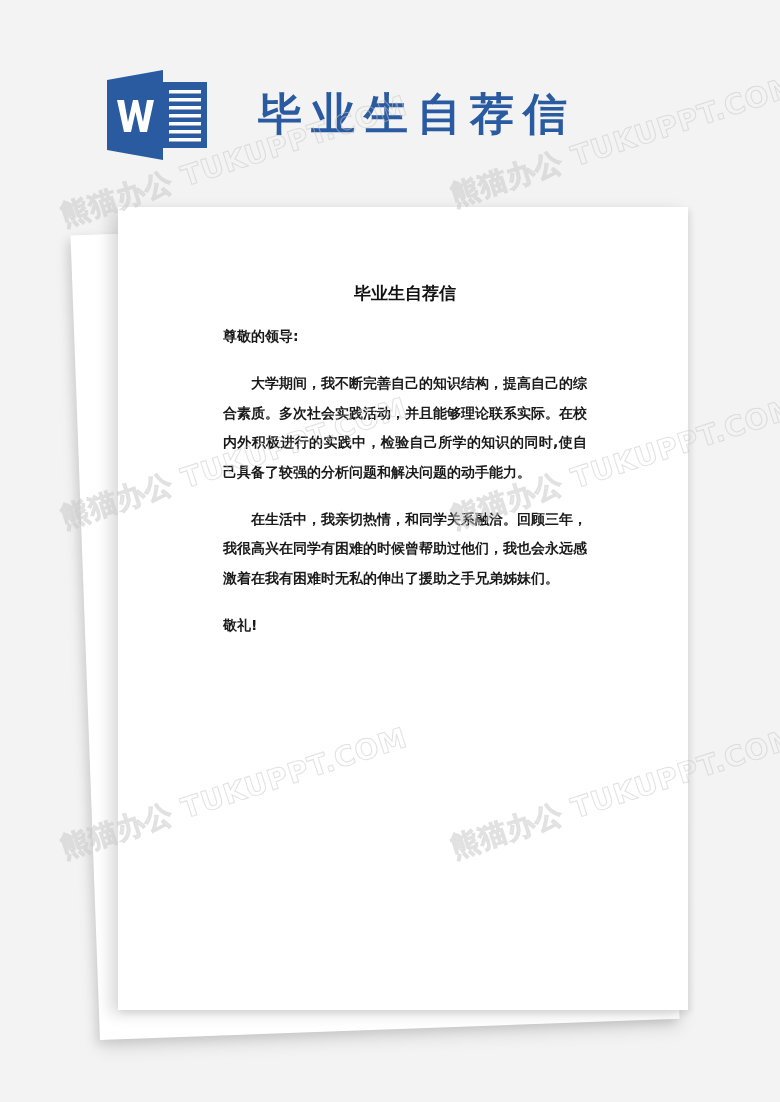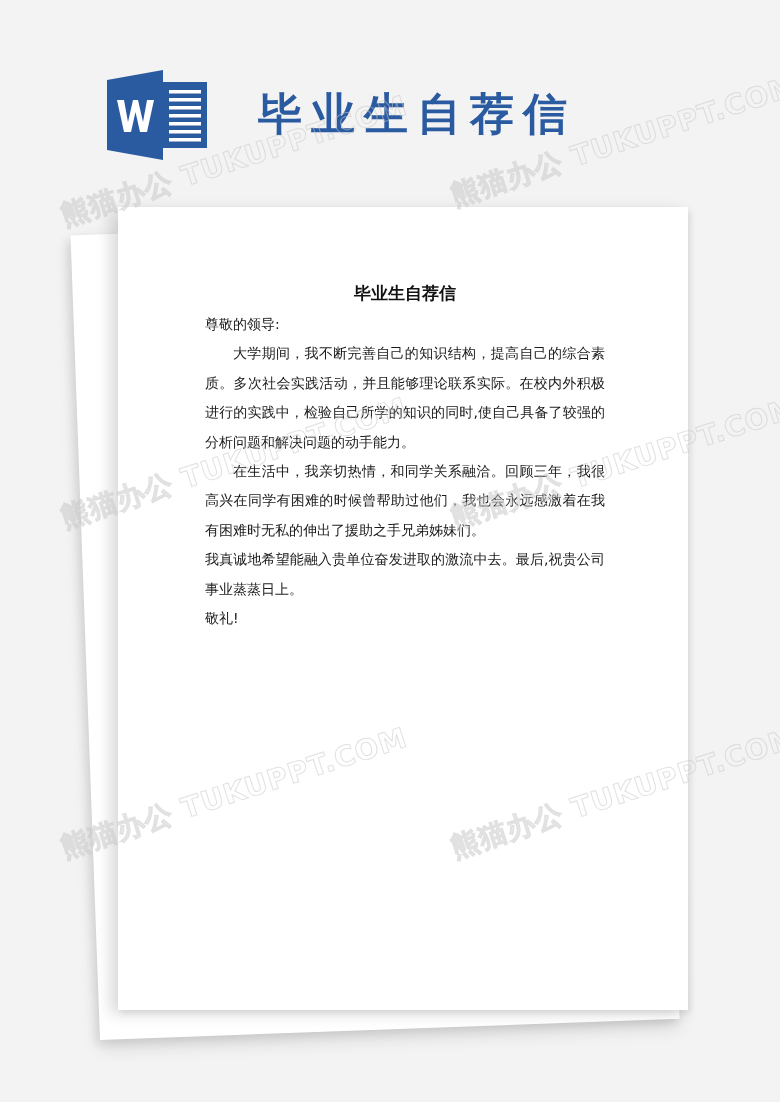--- a/index.html
+++ b/index.html
@@ -87,22 +87,23 @@
     }
     .doc-title {
       text-align: center;
       font-size: 17px;
       font-weight: bold;
       line-height: 22px;
       margin-bottom: 6px;
       color: #111;
     }
     .doc p {
-      margin: 0;
+      margin: 18px;
       text-align: justify;
+      font-weight: bold;
     }
     .indent {
       text-indent: 28px;
     }
   </style>
 </head>
 <body>
 
 <div class="header">
   <div class="word-icon">
@@ -133,16 +134,15 @@
 <div class="watermark" style="left:452px; top:830px;">熊猫办公 TUKUPPT.COM</div>
 
 <div class="page-back"></div>
 
 <div class="page-front">
   <div class="doc">
     <div class="doc-title">毕业生自荐信</div>
     <p>尊敬的领导:</p>
     <p class="indent">大学期间，我不断完善自己的知识结构，提高自己的综合素质。多次社会实践活动，并且能够理论联系实际。在校内外积极进行的实践中，检验自己所学的知识的同时,使自己具备了较强的分析问题和解决问题的动手能力。</p>
     <p class="indent">在生活中，我亲切热情，和同学关系融洽。回顾三年，我很高兴在同学有困难的时候曾帮助过他们，我也会永远感激着在我有困难时无私的伸出了援助之手兄弟姊妹们。</p>
-    <p>我真诚地希望能融入贵单位奋发进取的激流中去。最后,祝贵公司事业蒸蒸日上。</p>
     <p>敬礼!</p>
   </div>
 </div>
 
 </body></html>

